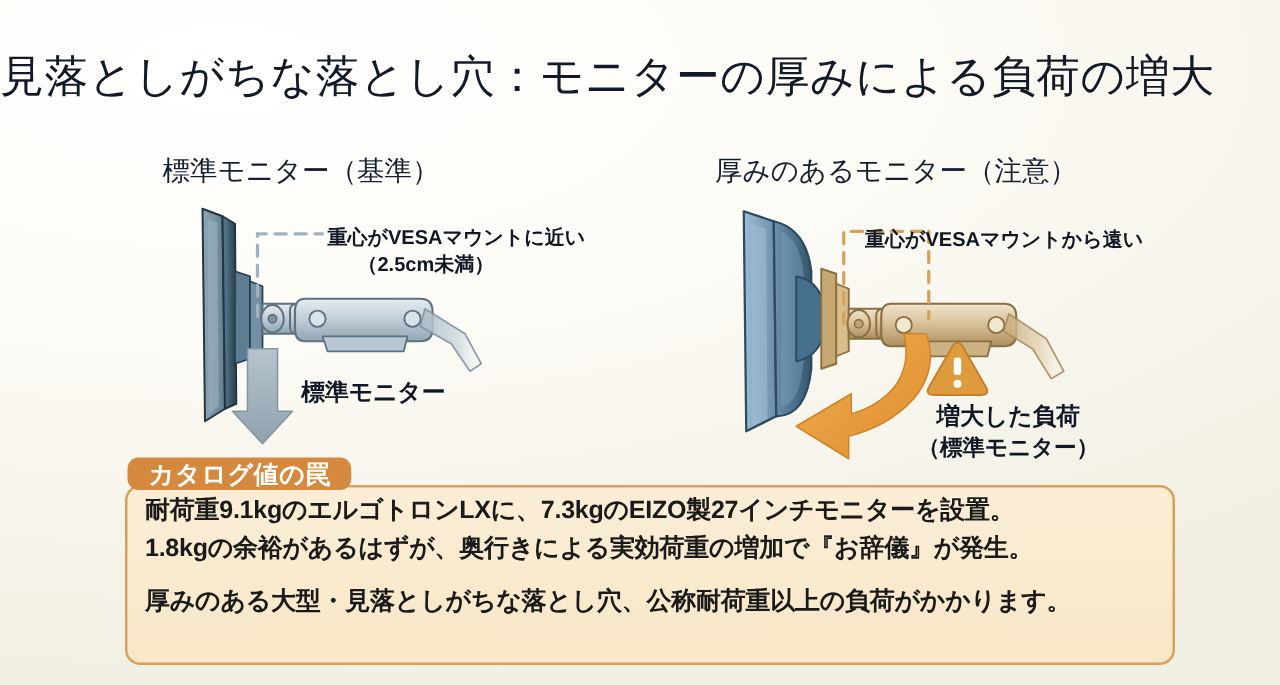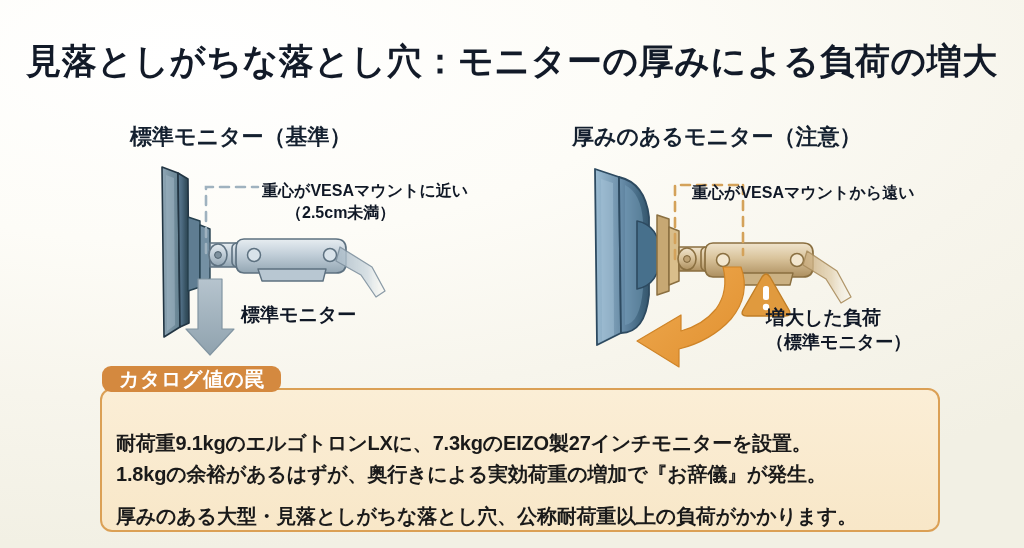--- a/index.html
+++ b/index.html
@@ -20,33 +20,33 @@
       radial-gradient(ellipse 120% 90% at 18% 10%, #ffffff 0%, #fdfcf7 38%, #f7f5ec 70%, #f2f0e4 100%);
     overflow: hidden;
   }
 
   
   #title {
     position: absolute;
     top: 38px;
     left: 0;
     width: 1024px;
-    text-align: center;
+    text-align: left;
     font-size: 35px;
-    font-weight: bold;
+    font-weight: normal;
     color: #121a28;
     letter-spacing: 0.5px;
     white-space: nowrap;
   }
 
   
   .panel-heading {
     position: absolute;
     font-size: 22px;
-    font-weight: bold;
+    font-weight: normal;
     color: #14202f;
     white-space: nowrap;
   }
   #heading-left  { top: 122px; left: 130px; }
   #heading-right { top: 122px; left: 572px; text-align: center; }
 
   
   .illus {
     position: absolute;
     top: 155px;
@@ -68,21 +68,21 @@
 
   .load-label {
     position: absolute;
     font-size: 19px;
     font-weight: bold;
     color: #101826;
     line-height: 1.3;
     white-space: nowrap;
   }
   #load-left  { top: 303px; left: 241px; }
-  #load-right { top: 306px; left: 734px; text-align: left; margin-left: 32px; }
+  #load-right { top: 322px; left: 734px; text-align: center; }
 
   
   #info-box {
     position: absolute;
     left: 100px;
     top: 388px;
     width: 840px;
     height: 144px;
     background: linear-gradient(180deg, #fbeed6 0%, #f8e7c8 100%);
     border: 2px solid #dba055;
@@ -103,21 +103,21 @@
     font-size: 20px;
     font-weight: bold;
     white-space: nowrap;
     letter-spacing: 0.5px;
     z-index: 4;
   }
 
   #info-lines {
     position: absolute;
     left: 116px;
-    top: 428px;
+    top: 393px;
     width: 812px;
     z-index: 3;
   }
   .info-line {
     font-size: 20px;
     font-weight: bold;
     color: #1a1a1a;
     line-height: 31px;
     white-space: nowrap;
     letter-spacing: -0.2px;

